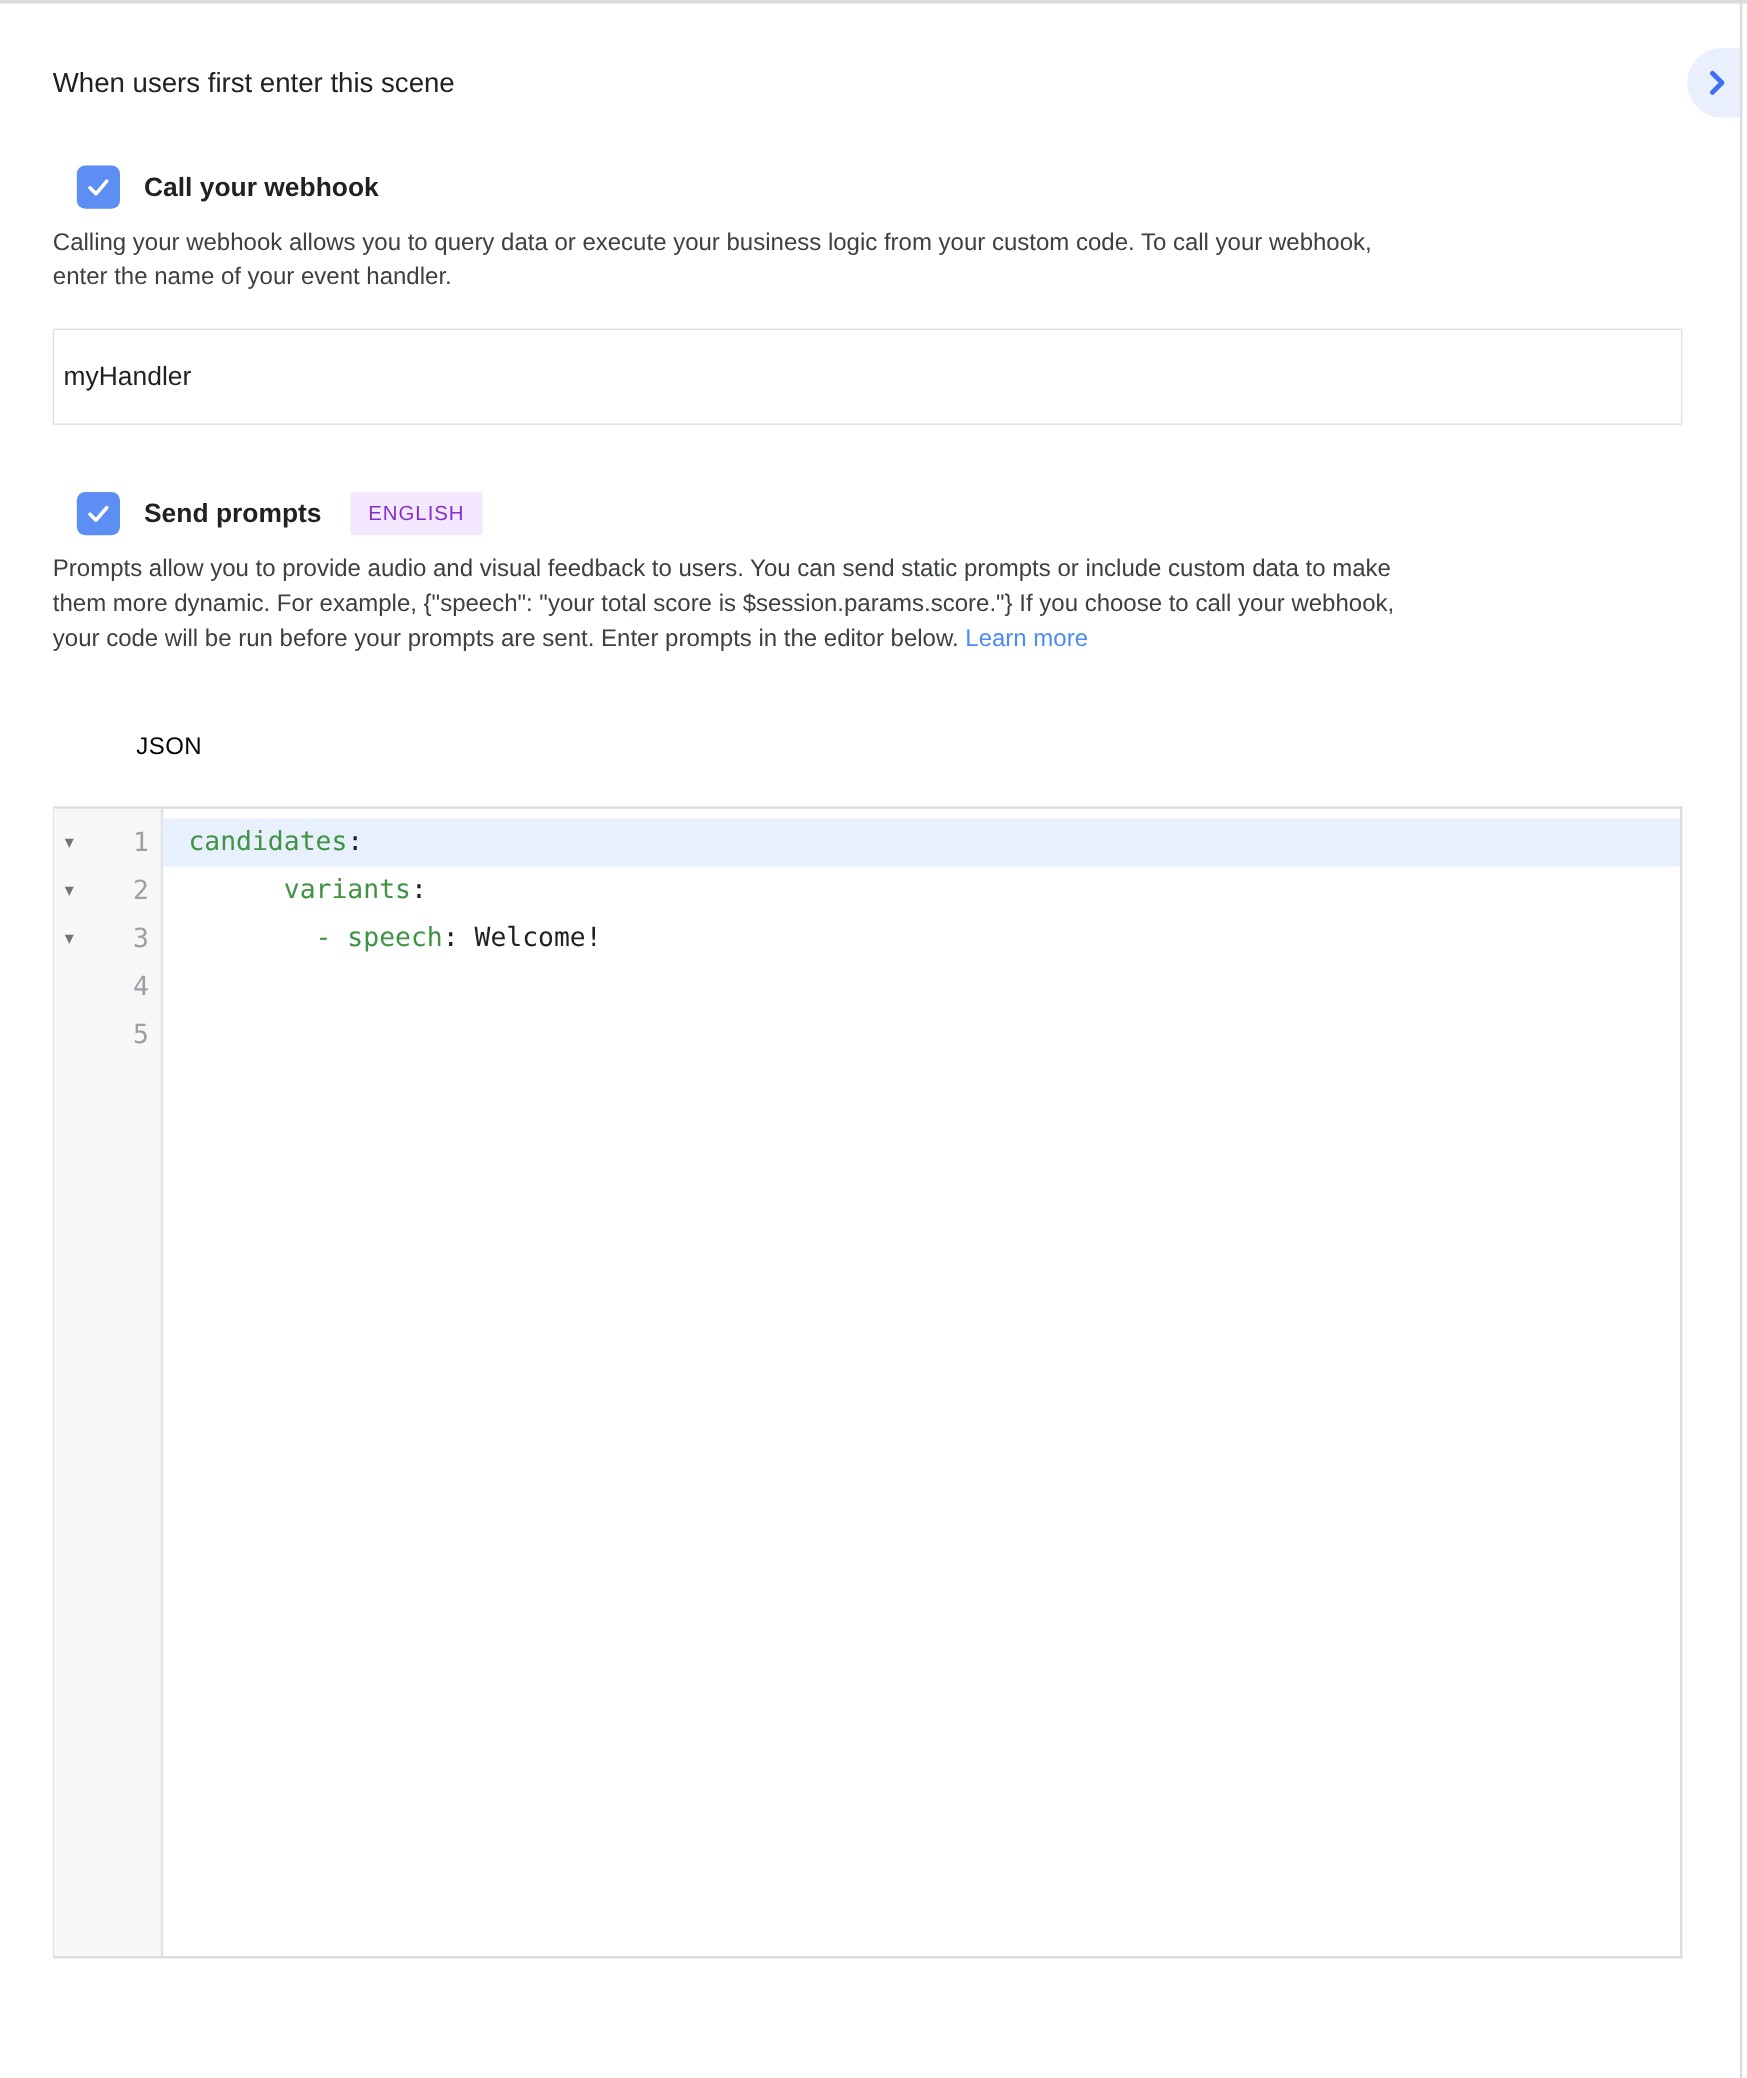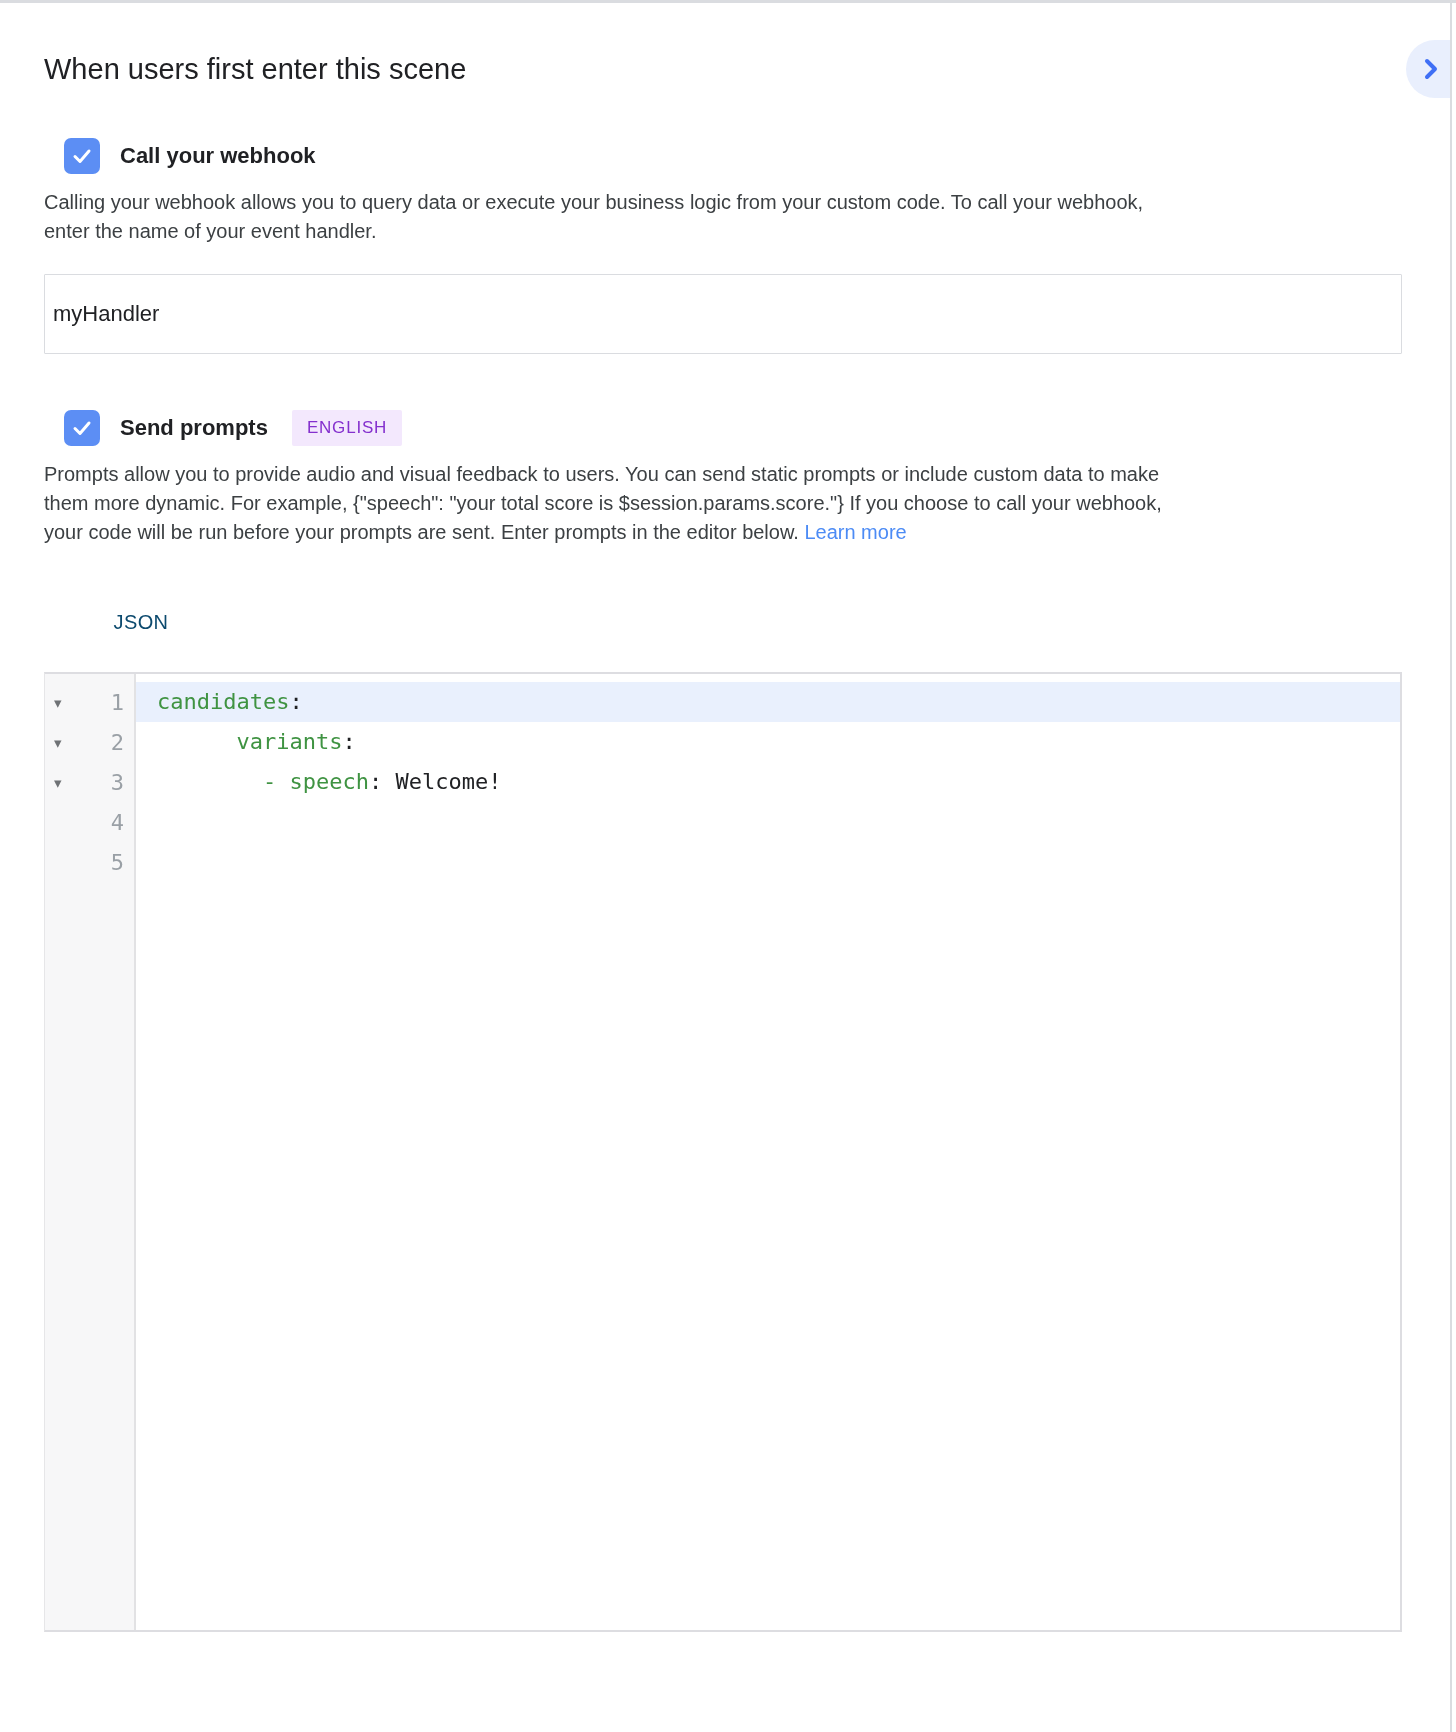--- a/index.html
+++ b/index.html
@@ -7,21 +7,21 @@
     width:1456px;height:1732px;position:relative;background:#ffffff;
     font-family:"Liberation Sans",sans-serif;color:#202124;overflow:hidden;
   }
   .topbar{position:absolute;top:0;left:0;width:1456px;height:3px;background:#dadce0;}
   .right-border{position:absolute;top:0;left:1450px;width:2px;height:1732px;background:#dadce0;}
   .collapse-pill{
     position:absolute;top:40px;right:6px;width:44px;height:58px;border:none;cursor:pointer;
     background:#e9effd;border-radius:29px 0 0 29px;display:flex;align-items:center;justify-content:center;padding:0 0 0 6px;
   }
   .content{position:absolute;top:3px;left:44px;width:1358px;}
-  h1.title{font-size:29px;font-weight:400;color:#202124;margin:49px 0 0 0;line-height:34px;}
+  h1.title{font-size:23px;font-weight:400;color:#202124;margin:49px 0 0 0;line-height:34px;}
   .check-row{display:flex;align-items:center;margin-top:52px;padding-left:20px;}
   .check-row.second{margin-top:56px;}
   .checkbox{
     width:36px;height:36px;border-radius:7px;background:var(--checkbox-blue,#5c8ef4);
     display:inline-flex;align-items:center;justify-content:center;flex:0 0 auto;cursor:pointer;
   }
   .check-label{font-size:22px;font-weight:bold;color:#202124;margin-left:20px;}
   .lang-badge{
     margin-left:24px;background:var(--badge-purple-bg,#f3e8fd);color:var(--badge-purple-text,#8430ce);
     font-size:17px;letter-spacing:.8px;padding:8px 15px;border-radius:2px;
@@ -29,21 +29,21 @@
   p.desc{font-size:20px;line-height:29px;color:#3c4043;margin:14px 0 0 0;white-space:pre-line;}
   a.learn-more{color:var(--link-blue,#4c8bf5);text-decoration:none;cursor:pointer;}
   .handler-input{
     display:block;margin-top:28px;width:1358px;height:80px;box-sizing:border-box;
     border:1px solid #dadce0;border-radius:1px;padding:0 8px;font-family:"Liberation Sans",sans-serif;
     font-size:22px;color:#202124;outline:none;background:#fff;
   }
   .tabs{display:flex;margin-top:43px;}
   .tab{
     width:194px;height:64px;border:none;background:transparent;cursor:pointer;
-    font-family:"Liberation Sans",sans-serif;font-size:20px;letter-spacing:.4px;color:#0c4a6e;
+    font-family:"Liberation Sans",sans-serif;font-size:20px;letter-spacing:.4px;color:#000000;
   }
   .tab.active{background:var(--tab-active-bg,#e8f0fe);color:var(--accent-blue,#4285f4);}
   .editor{
     margin-top:18px;width:1358px;height:960px;box-sizing:border-box;display:flex;
     border:2px solid #dddde1;border-left:1px solid #e6e6e8;background:#fff;
   }
   .gutter{
     width:91px;flex:0 0 auto;background:#f7f7f8;border-right:2px solid #e2e2e4;
     box-sizing:border-box;padding-top:8px;
   }

